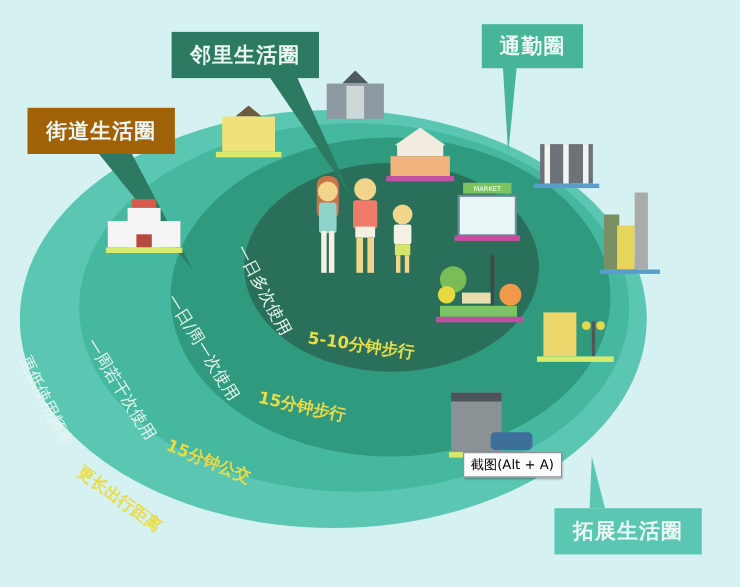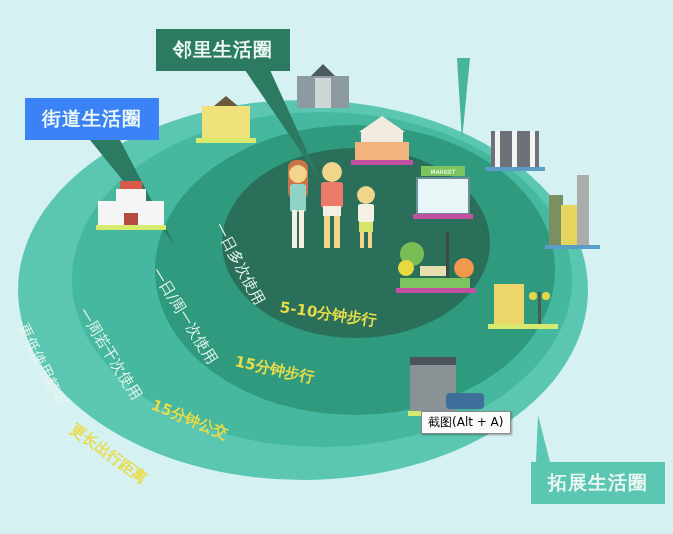--- a/index.html
+++ b/index.html
@@ -37,22 +37,23 @@
   <div class="ring" style="left:155px;top:125px;width:400px;height:290px;background:#2f9a7e;"></div>
   <div class="ring" style="left:222px;top:148px;width:268px;height:190px;background:#2a6f5a;"></div>
 
   <svg class="icon" width="673" height="534" style="left:0;top:0;">
     <polygon points="245,70 270,70 320,180" fill="#2c7a62"></polygon>
     <polygon points="90,140 120,140 175,245" fill="#2c7a62"></polygon>
     <polygon points="457,58 470,58 462,140" fill="#47b597"></polygon>
     <polygon points="536,462 550,462 538,415" fill="#5bc7b3"></polygon>
   </svg>
   <div class="label-box" style="left:156px;top:29px;width:134px;height:42px;background:#2c7a62;">邻里生活圈</div>
-  <div class="label-box" style="left:25px;top:98px;width:134px;height:42px;background:#3b82f6;">街道生活圈</div>
-  <div class="label-box" style="left:531px;top:462px;width:134px;height:42px;background:#5bc7b3;">拓展生活圈</div>
+  <div class="label-box" style="left:25px;top:98px;width:134px;height:42px;background:#a16207;">街道生活圈</div>
+  <div class="label-box" style="left:438px;top:22px;width:92px;height:40px;background:#47b597;">通勤圈</div>
+  <div class="label-box" style="left:504px;top:462px;width:134px;height:42px;background:#5bc7b3;">拓展生活圈</div>
 
   <div class="arc-text" style="left:218px;top:215px;transform:rotate(62deg);">
     <span>一日多次使用</span>
   </div>
   <div class="arc-text" style="left:280px;top:298px;transform:rotate(8deg);">
     <span class="hl">5-10分钟步行</span>
   </div>
 
   <div class="arc-text" style="left:155px;top:260px;transform:rotate(58deg);">
     <span>一日/周一次使用</span>

